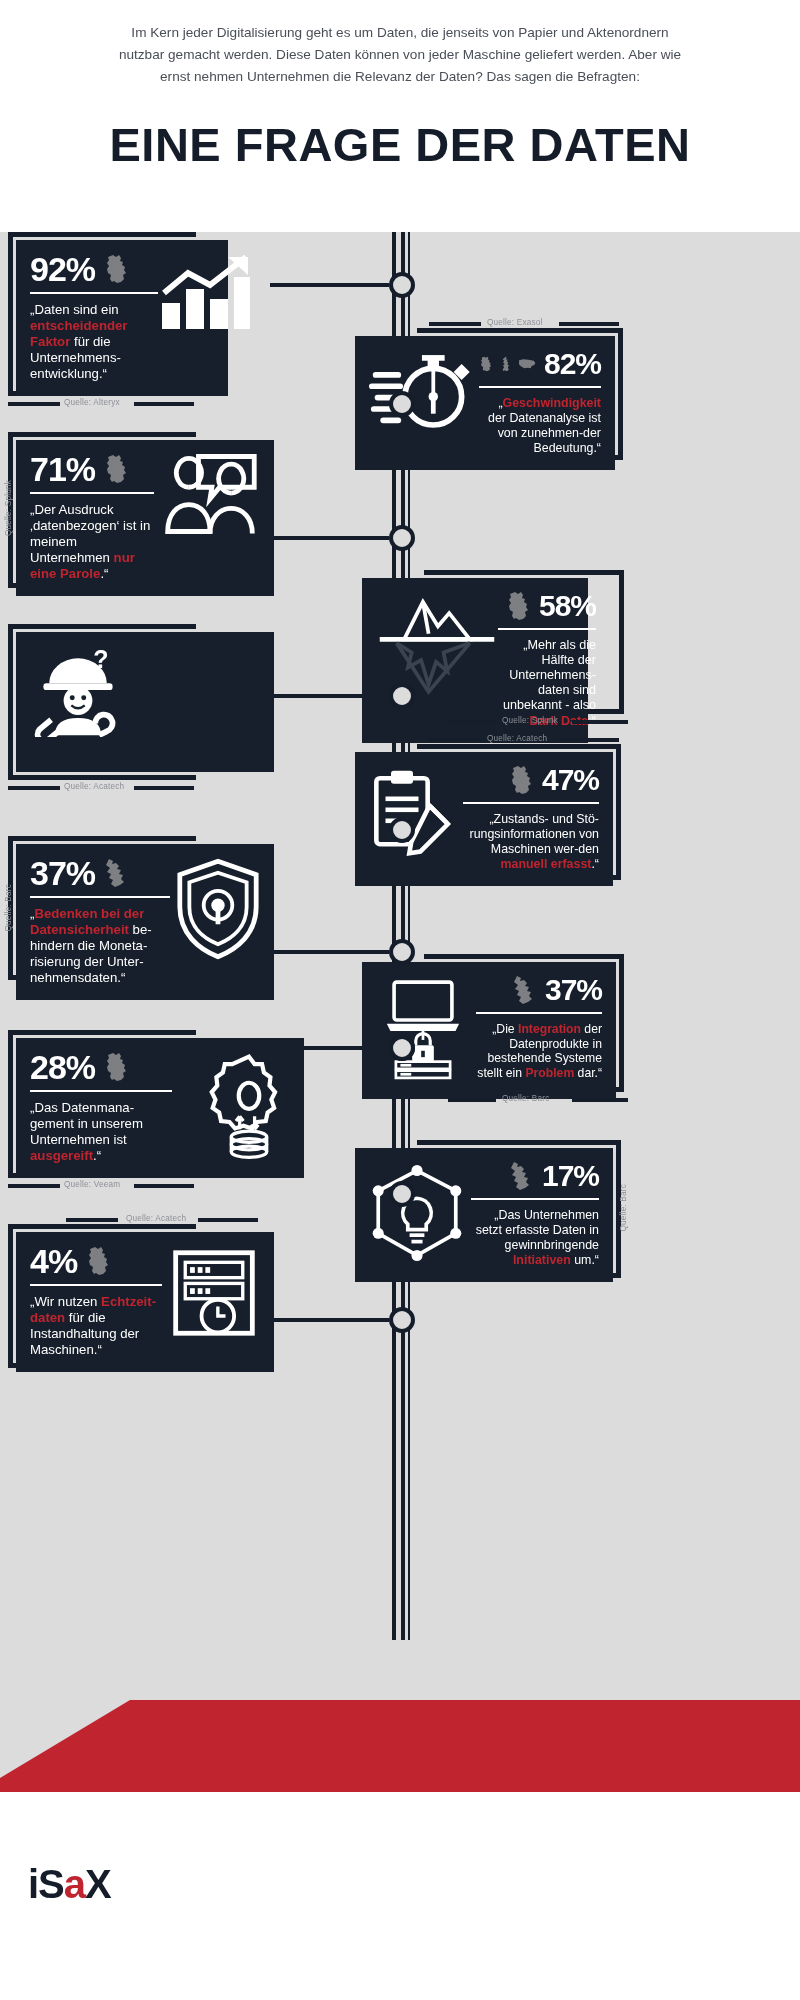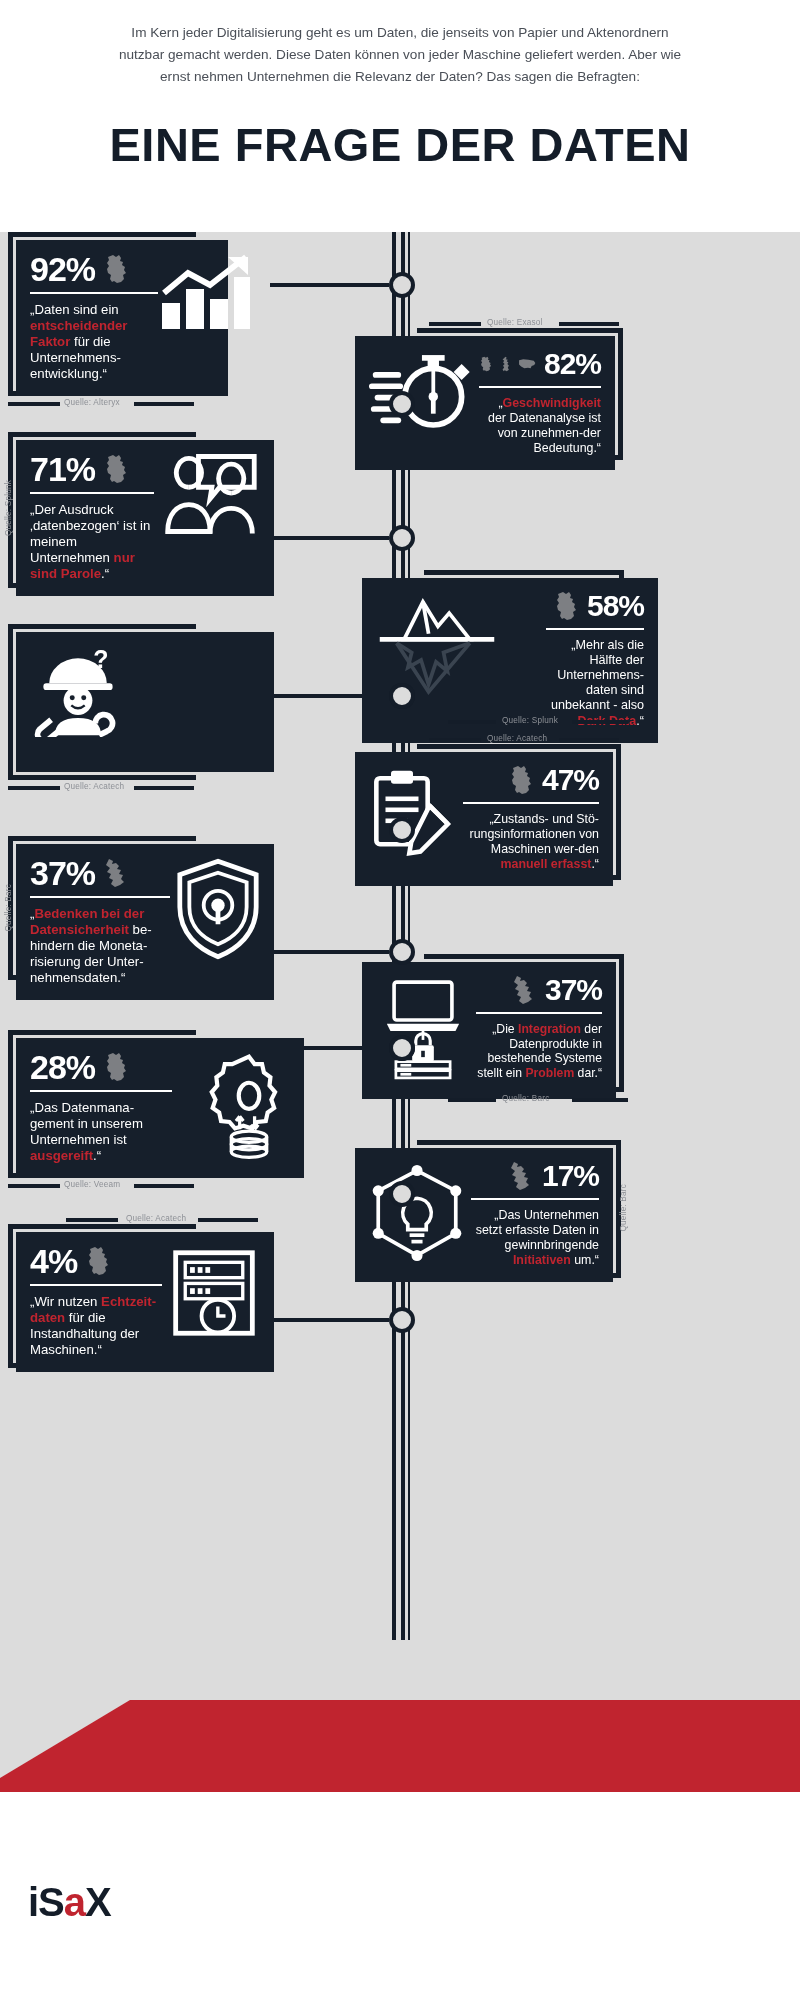--- a/index.html
+++ b/index.html
@@ -111,21 +111,21 @@
     position: absolute; left: 0; top: 0; width: 260px; height: 130px;
     background: #dcdcdc;
     clip-path: polygon(0 0, 130px 0, 0 78px);
     z-index: 9;
   }
   #gray-above {
     position: absolute; left: 0; top: -60px; width: 800px; height: 62px;
     background: #dcdcdc; z-index: 6;
   }
   #logo {
-    position: absolute; left: 28px; top: 180px; z-index: 10;
+    position: absolute; left: 28px; top: 162px; z-index: 10;
     font-size: 40px; font-weight: bold; color: #141d29; letter-spacing: -1px;
   }
   #logo .x-red { color: #c0242f; }
 </style>
 </head>
 <body>
 
 <div id="header">
   <div id="intro">Im Kern jeder Digitalisierung geht es um Daten, die jenseits von Papier und Aktenordnern nutzbar gemacht werden. Diese Daten können von jeder Maschine geliefert werden. Aber wie ernst nehmen Unternehmen die Relevanz der Daten? Das sagen die Befragten:</div>
   <div id="title">EINE FRAGE DER DATEN</div>
@@ -239,34 +239,34 @@
 
     <div class="pct-block" style="width:124px;">
       <div class="pct-row">
 
         <div class="pct" style="font-size:34px;">71%</div>
         <svg class="map" width="26" height="30" viewBox="0 0 26 30">
               <path fill="#7d7f83" d="M10 1 L13 3 L16 1 L18 4 L17 7 L20 8 L19 11 L22 13 L21 16 L23 19 L20 21 L21 25 L18 28 L14 29 L11 27 L9 28 L7 25 L8 21 L5 19 L4 15 L6 12 L4 9 L6 6 L5 3 Z"></path>
             </svg>
       </div>
       <div class="rule"></div>
-      <div class="quote" style="font-size:13.2px;"><span>„Der Ausdruck ‚datenbezogen‘ ist in meinem Unternehmen </span><span class="hl">nur sind Parole</span><span>.“</span></div>
+      <div class="quote" style="font-size:13.2px;"><span>„Der Ausdruck ‚datenbezogen‘ ist in meinem Unternehmen </span><span class="hl">nur eine Parole</span><span>.“</span></div>
     </div>
         <div class="icon-wrap" style="width:100px;">
           <svg width="104" height="82" viewBox="0 0 104 82">
     <path d="M40 2 H98 V34 H62 L52 46 L54 34 H40 Z" stroke="#ffffff" stroke-width="5" fill="none"></path>
     <path d="M30 34 a13 15 0 1 1 0.1 0 M8 80 c0-18 10-28 22-28 s22 10 22 28 Z" stroke="#ffffff" stroke-width="5" fill="none"></path>
     <path d="M74 40 a13 15 0 1 1 0.1 0 M52 82 c0-16 10-26 22-26 s22 10 22 26" stroke="#ffffff" stroke-width="5" fill="none"></path>
   </svg>
         </div>
     </div>
     </div>
     <div class="src src-v" style="left: 4px; top: 480px;">Quelle: Splunk</div>
     <div class="bracket" style="left: 424px; top: 570px; width: 200px; height: 144px; border-left: none; background: transparent;"></div>
-    <div class="card right-card" style="left: 362px; top: 578px; width: 296px; min-height: 128px;">
+    <div class="card right-card" style="left: 362px; top: 578px; width: 226px; min-height: 128px;">
       <div class="card-inner">
       <div class="icon-wrap" style="width:122px;">
           <svg width="130" height="108" viewBox="0 0 130 108">
     <path d="M30 48 L50 8 L66 34 L78 20 L100 48 Z" stroke="#ffffff" stroke-width="4" fill="none"></path>
     <path d="M50 8 L56 42" stroke="#ffffff" stroke-width="4" fill="none"></path>
     <path d="M4 48 H126" stroke="#ffffff" stroke-width="5"></path>
     <path d="M22 52 L38 62 L34 78 L48 70 L56 96 L64 72 L76 82 L72 62 L94 54 L100 52" stroke="#3a4450" stroke-width="4" fill="none"></path>
     <path d="M22 52 L56 104 L100 52" stroke="#3a4450" stroke-width="4" fill="none"></path>
   </svg>
         </div>

